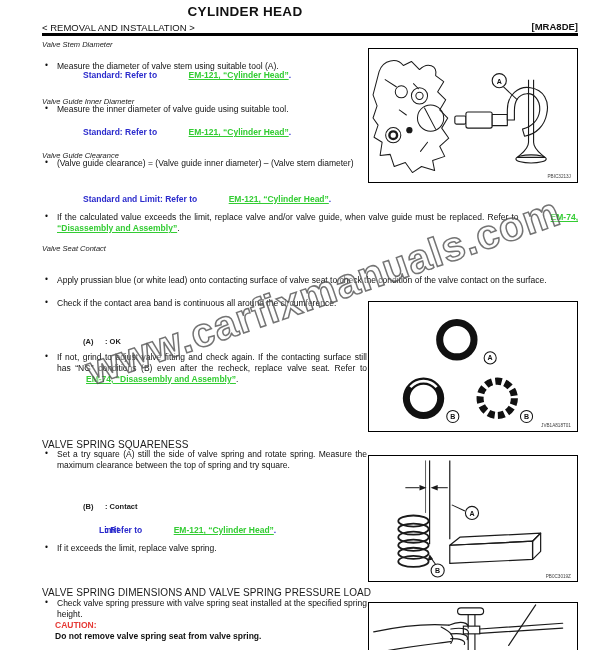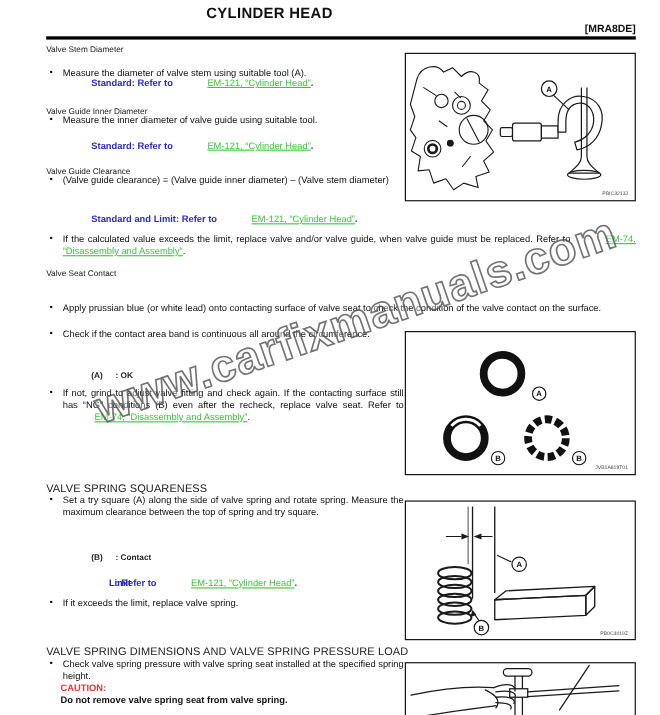--- a/index.html
+++ b/index.html
@@ -6,32 +6,32 @@
   .page { position:relative; width:600px; height:650px; background:#fff; overflow:hidden;
           font-family:"Liberation Sans", sans-serif; color:#111; margin:0 auto; }
   .page * { box-sizing:border-box; }
 
   .title { position:absolute; top:4px; left:0; width:480px; text-align:center;
            font-size:13.5px; font-weight:bold; letter-spacing:.3px;padding-left:10px; }
   .crumb { position:absolute; top:22px; left:42px; font-size:9.5px; }
   .ecode { position:absolute; top:21px; right:22px; font-size:9.5px; font-weight:bold; }
   .rule  { position:absolute; top:33px; left:42px; width:536px; height:2.5px; background:#000; }
 
-  .sh  { position:absolute; font-size:7.5px; color:#1a1a1a; }
+  .sh  { position:absolute; font-size:7.5px; color:#1a1a1a;font-style:italic; }
   .SH  { position:absolute; font-size:10px; color:#1a1a1a; letter-spacing:.1px; }
 
   .bullet { position:absolute; }
   .dot { position:absolute; left:3px; top:-1px; font-size:8.5px; color:#111; }
   .dot::before { content:"•"; }
   .bt  { margin:0 0 0 15px; font-size:8.5px; line-height:10.9px; text-align:justify; color:#111; }
 
   .spec    { position:absolute; font-size:8.5px; line-height:10.5px; }
   .bb      { color:var(--blue,#2b2bcc); font-weight:bold; }
   .limw    { display:inline-block; width:22px;padding-left:16px; }
-  .glink   { color:var(--green,#33cc33); font-weight:normal; text-decoration:underline; cursor:pointer;padding-left:29px; }
+  .glink   { color:var(--green,#33cc33); font-weight:bold; text-decoration:underline; cursor:pointer;padding-left:29px; }
 
   .labline { position:absolute; font-size:7.5px; font-weight:bold; color:#222; }
   .lab1    { display:inline-block; width:22px; }
 
   .caution { position:absolute; font-size:8.5px; font-weight:bold; color:var(--red,#e53935); }
   .cautxt  { position:absolute; font-size:8.5px; font-weight:bold; color:#111; }
 
   .fig { position:absolute; border:1.8px solid #000; background:#fff; }
   .fig svg { display:block; width:100%; height:100%; }
   .code { font-size:4.6px; fill:#444; font-family:"Liberation Sans",sans-serif; }
@@ -41,20 +41,21 @@
         font-size:41px; font-weight:bold; letter-spacing:1px; line-height:1;
         transform:rotate(-19deg); transform-origin:0 50%;
         color:rgba(248,248,248,.34); -webkit-text-stroke:1.5px rgba(75,75,75,.78); }
 </style>
 </head>
 <body>
 
 <div class="page">
 
   <div class="title">CYLINDER HEAD</div>
+  <div class="crumb">&lt; REMOVAL AND INSTALLATION &gt;</div>
   <div class="ecode">[MRA8DE]</div>
   <div class="rule"></div>
 
   <div class="sh" style="left:42px;top:40px">Valve Stem Diameter</div>
   <div class="bullet" style="left:42px;top:61px;width:325px">
     <span class="dot"></span>
     <p class="bt">Measure the diameter of valve stem using suitable tool (A).</p>
   </div>
   <div class="spec" style="left:83px;top:70px">
     <span class="bb">Standard: Refer to</span>
@@ -98,21 +99,21 @@
     <span class="lab1">(A)</span><span>: OK</span>
   </div>
   <div class="bullet" style="left:42px;top:352px;width:325px">
     <span class="dot"></span>
     <p class="bt"><span>If not, grind to adjust valve fitting and check again. If the contacting surface still has “NG” conditions (B) even after the recheck, replace valve seat. Refer to </span><a class="glink">EM-74, “Disassembly and Assembly”</a><span>.</span></p>
   </div>
 
   <div class="SH" style="left:42px;top:439px">VALVE SPRING SQUARENESS</div>
   <div class="bullet" style="left:42px;top:449px;width:325px">
     <span class="dot"></span>
-    <p class="bt">Set a try square (A) along the side of valve spring and rotate spring. Measure the maximum clearance between the top of spring and try square.</p>
+    <p class="bt">Set a try square (A) still the side of valve spring and rotate spring. Measure the maximum clearance between the top of spring and try square.</p>
   </div>
   <div class="labline" style="left:83px;top:502px">
     <span class="lab1">(B)</span><span>: Contact</span>
   </div>
   <div class="spec" style="left:83px;top:525px">
     <span class="bb limw">Limit</span><span class="bb">: Refer to</span>
     <a class="glink">EM-121, “Cylinder Head”</a><span class="bb">.</span>
   </div>
   <div class="bullet" style="left:42px;top:543px;width:325px">
     <span class="dot"></span>

